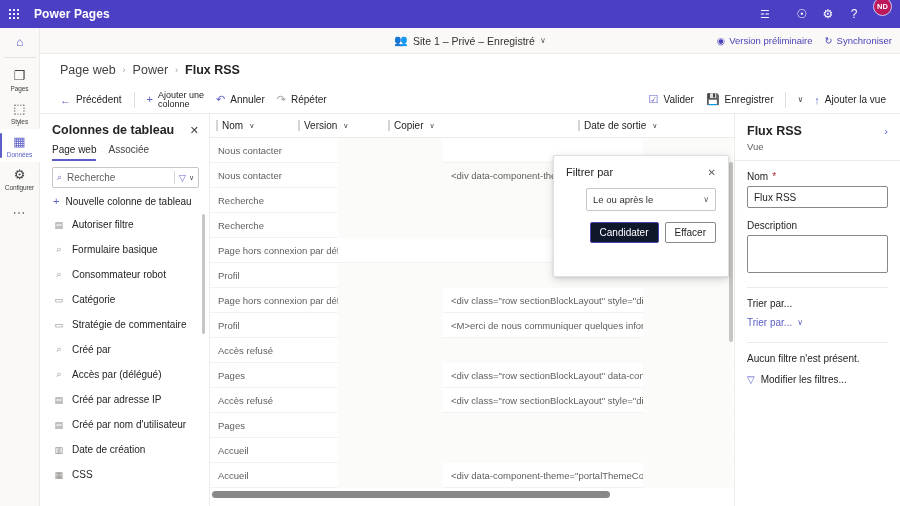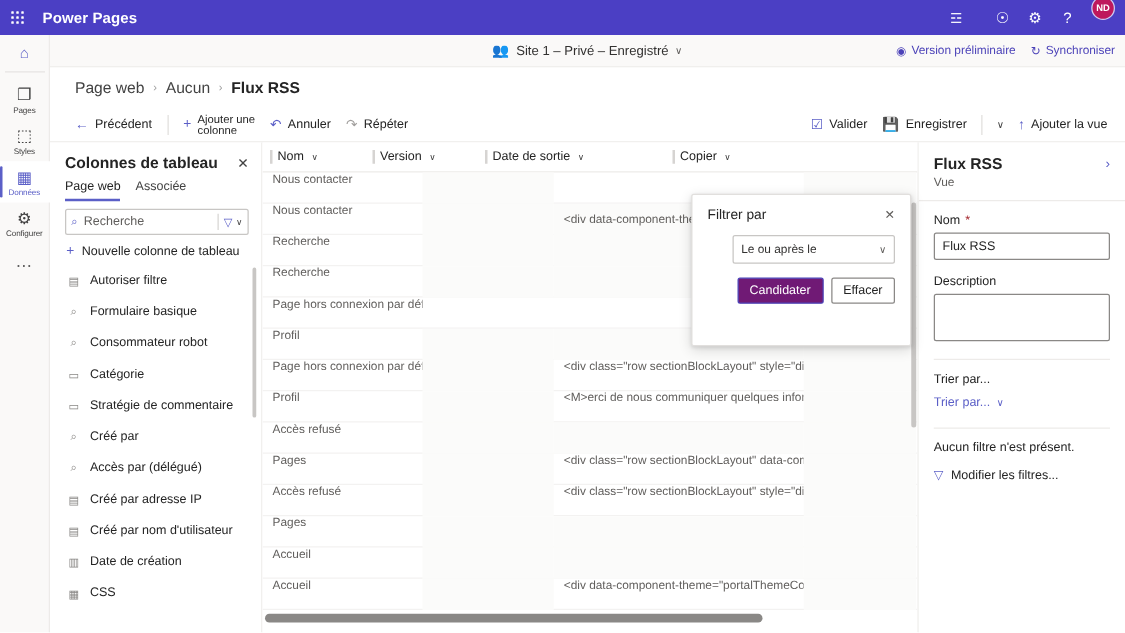--- a/index.html
+++ b/index.html
@@ -134,21 +134,21 @@
   
   .grid {
     position: absolute; top: 114px; left: 210px; width: 525px; height: 392px;
     background: #ffffff; border-right: 1px solid #edebe9; overflow: hidden;
   }
   .g-head { display: flex; height: 24px; border-bottom: 1px solid #edebe9; background: #ffffff; }
   .g-hcell { display: flex; align-items: center; font-size: 10px; color: #242424; cursor: pointer; position: relative; }
   .g-hcell .hbar { width: 2px; height: 11px; background: #d6d4d2; margin-right: 4px; }
   .g-hcell .hcar { font-size: 7px; color: #424242; margin-left: 6px; }
   .g-body { position: relative; }
-  .g-row { display: flex; height: 25px; border-bottom: 1px solid #f3f2f1; }
+  .g-row { display: flex; height: 25px; align-items: center; border-bottom: 1px solid #f3f2f1; }
   .g-cell { font-size: 9.5px; color: #605e5c; padding-left: 8px; overflow: hidden; white-space: nowrap; }
   .g-cell.fill { background: #fbfbfa; height: 25px; display: flex; align-items: center; }
   .g-hscroll { position: absolute; left: 0; bottom: 6px; width: 525px; height: 12px; }
   .g-hscroll .thumb { position: absolute; left: 2px; top: 3px; width: 398px; height: 7px; background: #8a8886; border-radius: 4px; cursor: pointer; }
   .g-vscroll { position: absolute; right: 1px; top: 24px; width: 4px; height: 180px; background: #c8c6c4; border-radius: 2px; }
 
   
   .fdlg {
     position: absolute; left: 553px; top: 155px; width: 176px; height: 122px;
     background: #ffffff; border: 1px solid #e1dfdd; border-radius: 2px;
@@ -159,21 +159,21 @@
   .fdlg-title { font-size: 11px; color: #242424; }
   .fdlg-close { margin-left: auto; font-size: 10px; color: #605e5c; cursor: pointer; }
   .fdlg-field {
     margin-top: 10px; height: 23px; border: 1px solid #c8c6c4; border-radius: 2px;
     display: flex; align-items: center; padding: 0 6px; font-size: 9.5px; color: #323130; cursor: pointer; margin-left: 20px;
   }
   .fdlg-field .fcar { margin-left: auto; font-size: 8px; color: #605e5c; }
   .fdlg-field .fcal { margin-left: auto; font-size: 10px; color: #605e5c; }
   .fdlg-btns { display: flex; justify-content: flex-end; gap: 6px; margin-top: 11px; }
   .btn { height: 21px; padding: 0 9px; border-radius: 2px; font-size: 10px; display: flex; align-items: center; cursor: pointer; }
-  .btn.primary { background: #701a75; color: #ffffff; border: 1px solid #4b42b8; margin-left: 34px; }
+  .btn.primary { background: #0f172a; color: #ffffff; border: 1px solid #4b42b8; margin-left: 34px; }
   .btn.ghost { background: #ffffff; color: #242424; border: 1px solid #8a8886; }
 
   
   .rpanel {
     position: absolute; top: 114px; left: 735px; width: 165px; height: 392px;
     background: #ffffff;
   }
   .rp-head { padding: 10px 12px 8px; border-bottom: 1px solid #edebe9; }
   .rp-titlerow { display: flex; align-items: center; }
   .rp-title { font-size: 12.5px; font-weight: bold; color: #242424; }
@@ -265,21 +265,21 @@
       <div class="sb-act">
         <span>↻</span>
         <span>Synchroniser</span>
       </div>
     </div>
   </div>
 
   <div class="crumbbar">
     <span class="crumb">Page web</span>
     <span class="crumb-sep">›</span>
-    <span class="crumb">Aucun</span>
+    <span class="crumb">Power</span>
     <span class="crumb-sep">›</span>
     <span class="crumb cur">Flux RSS</span>
   </div>
 
   <div class="toolbar">
     <div class="tb-btn">
       <span class="gl">←</span>
       <span>Précédent</span>
     </div>
     <div class="tb-div"></div>
@@ -395,28 +395,28 @@
       <div class="g-hcell" style="width:88px;padding-left:6px">
         <span class="hbar"></span>
         <span>Nom</span>
         <span class="hcar">∨</span>
       </div>
       <div class="g-hcell" style="width:90px">
         <span class="hbar"></span>
         <span>Version</span>
         <span class="hcar">∨</span>
       </div>
+      <div class="g-hcell" style="width:190px">
+        <span class="hbar"></span>
+        <span>Copier</span>
+        <span class="hcar">∨</span>
+      </div>
       <div class="g-hcell" style="width:150px">
         <span class="hbar"></span>
         <span>Date de sortie</span>
-        <span class="hcar">∨</span>
-      </div>
-      <div class="g-hcell" style="width:190px">
-        <span class="hbar"></span>
-        <span>Copier</span>
         <span class="hcar">∨</span>
       </div>
     </div>
 
     <div class="g-body">
       <div class="g-vscroll"></div>
 
       <div class="g-row">
         <div class="g-cell" style="width:128px">Nous contacter</div>
         <div class="g-cell fill" style="width:105px"></div>

